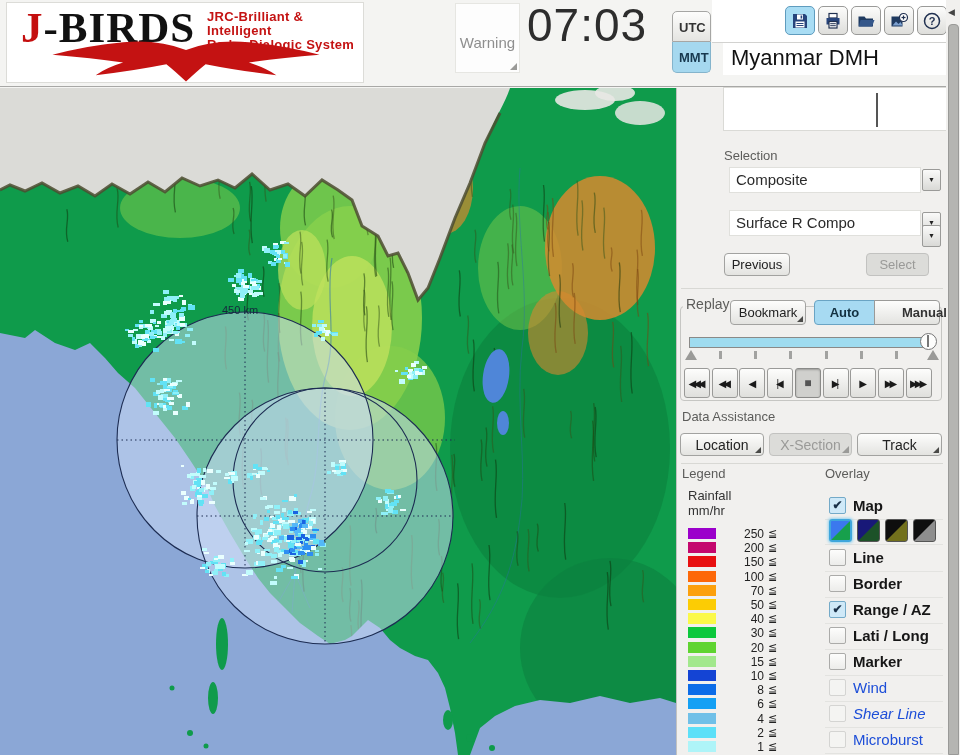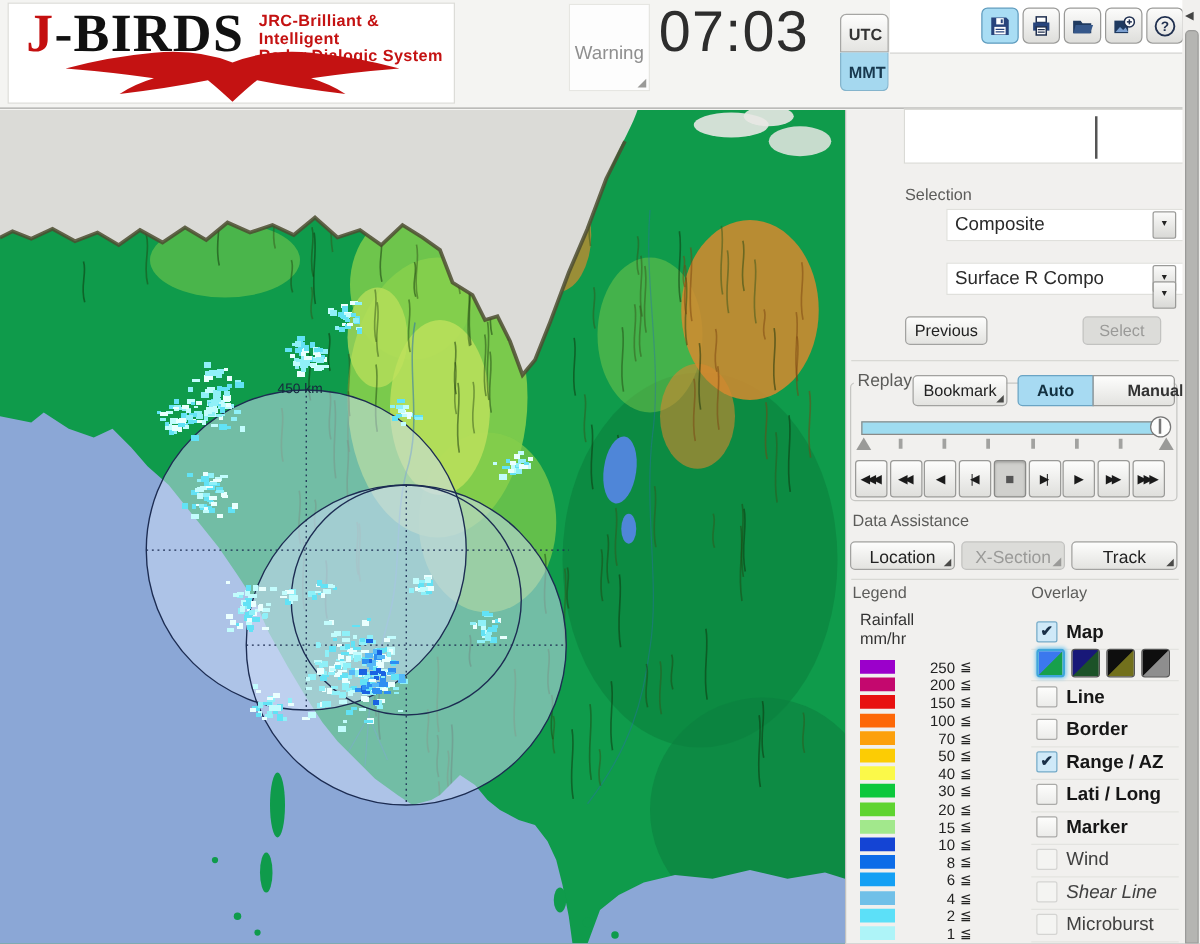--- a/index.html
+++ b/index.html
@@ -50,21 +50,21 @@
   
   #panel{position:absolute;left:676px;top:88px;width:270px;height:667px;background:#f1f0ee;border-left:1px solid #c2c2c0;}
   #station-name{position:absolute;left:46px;top:-45px;width:226px;height:32px;background:#fff;color:#111;
                 font-size:22px;padding:2px 8px;}
   #cmd-input{position:absolute;left:46px;top:-1px;width:226px;height:44px;background:#fff;border:1px solid #dadad6;cursor:text;}
   #caret{position:absolute;left:152px;top:5px;width:2px;height:34px;background:#555;animation:blink 1.2s step-end infinite;}
   @keyframes blink{50%{opacity:0;}}
   .sec-label{position:absolute;color:#5c5c5a;font-size:13px;}
   .dd-row{position:absolute;left:52px;width:212px;height:26px;}
   .dd-value{position:absolute;left:0;top:0;width:192px;height:26px;background:#fff;border:1px solid #e0e0dc;
-            font-size:15px;color:#2a2a2a;padding:3px 6px;margin-left:28px;}
+            font-size:15px;color:#2a2a2a;padding:3px 6px;}
   .dd-btn{position:absolute;right:0;top:2px;width:19px;height:22px;background:linear-gradient(#fafaf9,#d9d9d6);
           border:1px solid #9a9a98;border-radius:2px;font-size:7px;color:#222;text-align:center;line-height:20px;cursor:pointer;padding:0;}
   .pbtn{position:absolute;height:23px;background:linear-gradient(#fdfdfc,#e3e3e0);border:1px solid #a2a2a0;
         border-radius:4px;font-size:13px;color:#222;text-align:center;cursor:pointer;
         font-family:"Liberation Sans",sans-serif;padding:0 4px;}
   .pbtn:disabled,.pbtn.disabled{background:#dcdcd9;color:#9a9a98;border-color:#c2c2c0;cursor:default;}
   .sep{position:absolute;left:4px;width:262px;height:1px;background:#d8d8d4;}
 
   #replay-box{position:absolute;left:3px;top:218px;width:262px;height:95px;border:1px solid #c6c6c3;border-radius:4px;}
   #replay-label{position:absolute;left:6px;top:208px;background:#f1f0ee;padding:0 3px;color:#5c5c5a;font-size:14px;}
@@ -93,21 +93,21 @@
   .leg-val{position:absolute;left:30px;top:0px;width:46px;text-align:right;font-size:12px;color:#222;}
   .leg-le{position:absolute;left:80px;top:0px;font-size:11px;color:#222;}
   
   .ov-row{position:absolute;left:148px;width:118px;height:26px;border-bottom:1px solid #e3e3e0;cursor:pointer;}
   .ov-check{position:absolute;left:4px;top:3px;width:17px;height:17px;background:linear-gradient(#fdfdfc,#ececea);
             border:1px solid #ababa9;border-radius:2px;font-size:12px;line-height:15px;text-align:center;
             color:#1a3048;font-weight:bold;}
   .ov-row.checked .ov-check{background:#cfe9f8;border-color:#74aac8;}
   .ov-row.disabled .ov-check{background:#f4f4f2;border-color:#d4d4d2;}
   .ov-label{position:absolute;left:28px;top:3px;font-size:15px;font-weight:bold;color:#161616;white-space:nowrap;}
-  .ov-row.disabled .ov-label{color:#404040;font-weight:normal;}
+  .ov-row.disabled .ov-label{color:#1d4ed8;font-weight:normal;}
   #styles-row{position:absolute;left:148px;top:430px;width:118px;height:27px;border-bottom:1px solid #e3e3e0;}
   .style-swatch{position:absolute;top:1px;width:23px;height:23px;border:1px solid #555;border-radius:3px;cursor:pointer;}
   .style-swatch.selected{border:2px solid #3ea6dc;box-shadow:0 0 3px 1px #8fd0ee;}
 
   
   #splitter{position:absolute;left:946px;top:0;width:14px;height:755px;background:#f1f0ee;}
   #splitter .bar{position:absolute;left:2px;top:24px;width:11px;height:731px;background:#b5b5b2;
                  border:1px solid #9a9a98;border-radius:4px 4px 0 0;cursor:col-resize;}
   #splitter .arrow{position:absolute;left:2px;top:7px;font-size:9px;color:#444;cursor:pointer;}
 
@@ -992,20 +992,21 @@
     <button class="zoom-btn" style="top:159px;">
       <svg width="22" height="22" viewBox="0 0 22 22">
           <circle cx="9" cy="9" r="6" fill="#fff" stroke="#1a1a1a" stroke-width="1.8"></circle>
           <line x1="13.5" y1="13.5" x2="18.5" y2="18.5" stroke="#1a1a1a" stroke-width="2.6"></line>
           <line x1="6" y1="9" x2="12" y2="9" stroke="#1a1a1a" stroke-width="1.6"></line>
         </svg>
     </button>
   </div>
 
   <div id="panel">
+    <div id="station-name">Myanmar DMH</div>
     <div id="cmd-input">
         <div id="caret"></div>
       </div>
 
     <div class="sec-label" style="left:47px;top:60px;">Selection</div>
     <div id="dd-rows">
         <div class="dd-row" style="top: 79px;">
           <div class="dd-value">Composite</div>
           <button class="dd-btn">▼</button>
         </div>

